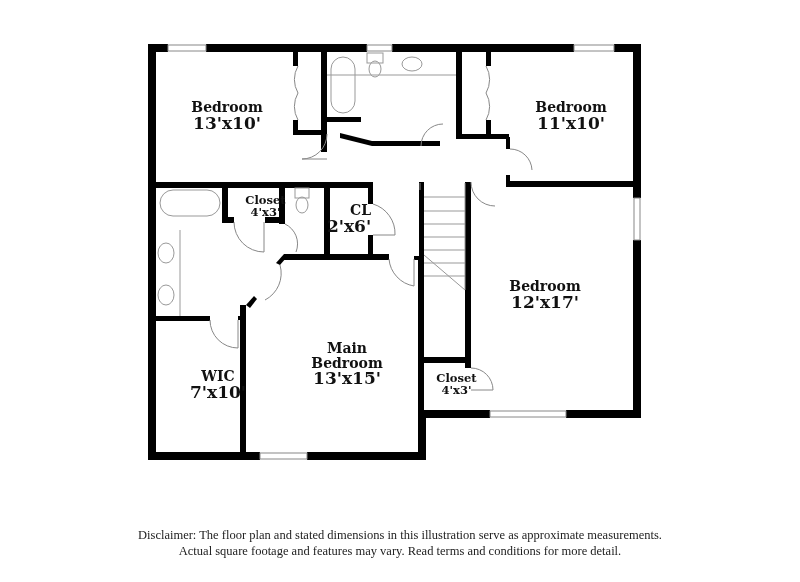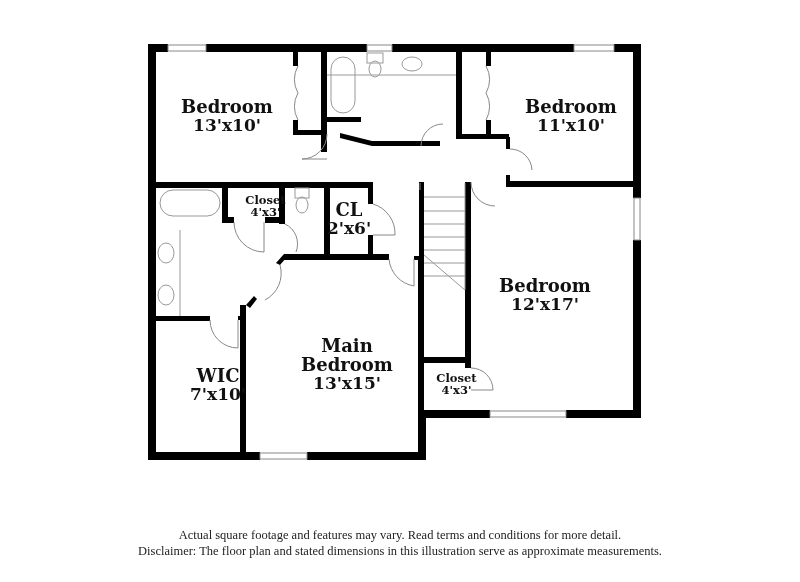--- a/index.html
+++ b/index.html
@@ -1,19 +1,19 @@
 <!DOCTYPE html>
 <html><head>
 <meta charset="utf-8">
 <style>
   html, body { margin: 0; padding: 0; background: #ffffff; }
   body { width: 800px; height: 582px; position: relative; overflow: hidden; font-family: "DejaVu Serif", serif; }
   #plan { position: absolute; left: 0; top: 0; width: 800px; height: 582px; }
   .label { position: absolute; text-align: center; font-family: "DejaVu Serif", serif; font-weight: bold; color: #111; line-height: 1.05; transform: translate(-50%, -50%); white-space: nowrap; }
-  .label .name { display: block; font-size: 18px; }
+  .label .name { display: block; font-size: 14px; }
   .label .dim { display: block; font-size: 17px; }
   .label.small .name, .label.small .dim { font-size: 11.5px; margin-left: 23px; }
   .disclaimer { position: absolute; left: 0; width: 800px; top: 527px; text-align: center; font-family: "Liberation Serif", serif; font-size: 12.5px; color: #222; line-height: 16px; }
 </style>
 </head>
 <body>
 
 <svg id="plan" viewBox="0 0 800 582" xmlns="http://www.w3.org/2000/svg">
 
   <g fill="#000">
@@ -148,21 +148,21 @@
 <div class="label" style="left:571px; top:116px;">
   <span class="name">Bedroom</span>
   <span class="dim">11'x10'</span>
 </div>
 
 <div class="label small" style="left:254px; top:206px;">
   <span class="name">Closet</span>
   <span class="dim">4'x3'</span>
 </div>
 
-<div class="label" style="left:349px; top:219px;">
+<div class="label" style="left:349px; top:219px;text-align:right;">
   <span class="name">CL</span>
   <span class="dim">2'x6'</span>
 </div>
 
 <div class="label" style="left:545px; top:295px;">
   <span class="name">Bedroom</span>
   <span class="dim">12'x17'</span>
 </div>
 
 <div class="label" style="left:334px; top:365px;margin-left:13px;">
@@ -175,15 +175,15 @@
   <span class="name">WIC</span>
   <span class="dim">7'x10'</span>
 </div>
 
 <div class="label small" style="left:445px; top:384px;">
   <span class="name">Closet</span>
   <span class="dim">4'x3'</span>
 </div>
 
 <div class="disclaimer">
+  <div>Disclaimer: The floor plan and stated dimensions in this illustration serve as approximate measurements.</div>
   <div>Actual square footage and features may vary. Read terms and conditions for more detail.</div>
-  <div>Disclaimer: The floor plan and stated dimensions in this illustration serve as approximate measurements.</div>
 </div>
 
 </body></html>

